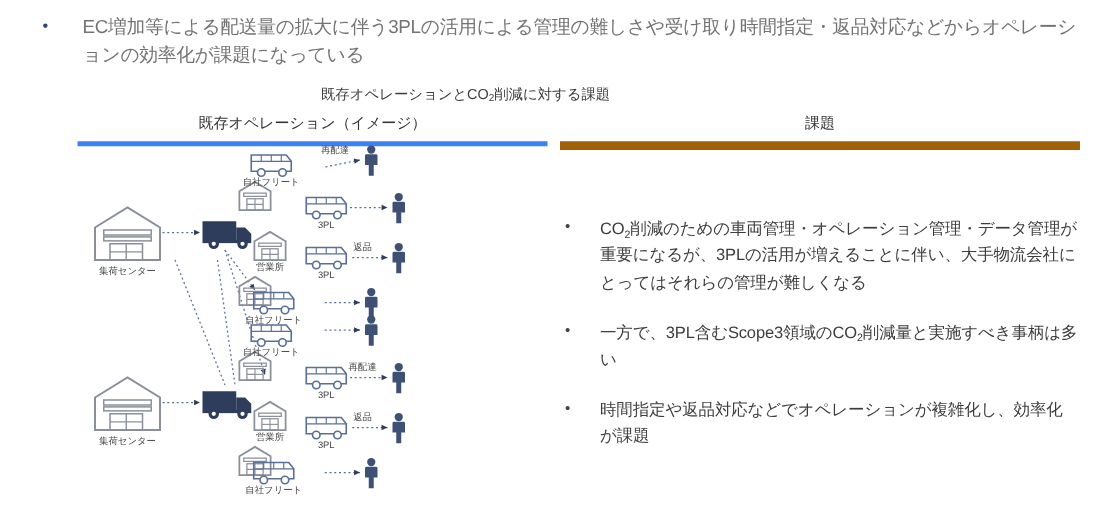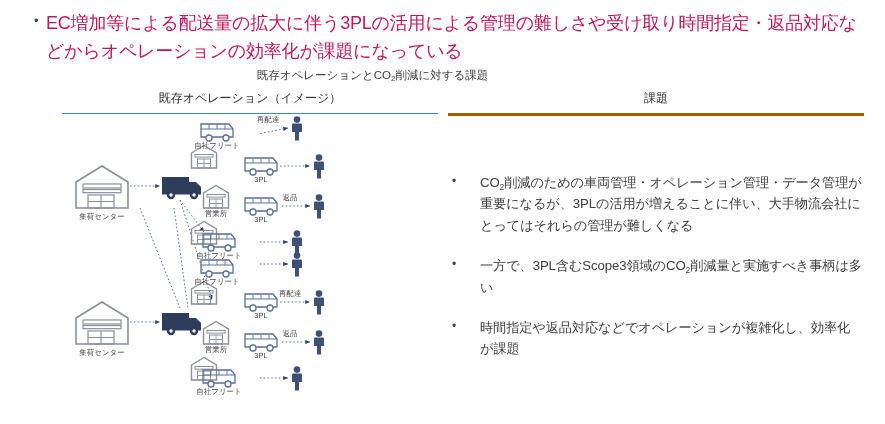--- a/index.html
+++ b/index.html
@@ -16,23 +16,23 @@
   
   .top-bullet {
     position: absolute;
     left: 34px; top: 10px; width: 830px;
   }
   .top-bullet .bdot {
     position: absolute; left: 0; top: 4px;
     color: #31436e; font-size: 13px; line-height: 1;
   }
   .top-bullet .btext {
-    margin-left: 12px;
-    color: #be185d;
-    font-size: 18px;
+    margin-left: 32px;
+    color: #737373;
+    font-size: 15px;
     line-height: 1.55;
     letter-spacing: -0.2px;
   }
 
   
   .section-title {
     position: absolute;
     left: 0; top: 68px; width: 745px;
     text-align: center;
     font-size: 11.5px;
@@ -42,22 +42,22 @@
 
   
   .col-head {
     position: absolute;
     top: 90px;
     font-size: 12px;
     color: #333;
     text-align: center;
     padding-bottom: 6px;
   }
-  .col-head.left  { left: 62px;  width: 376px; border-bottom: 1px solid #3b82f6; }
-  .col-head.right { left: 448px; width: 416px; border-bottom: 3px solid #a16207; font-family: Liberation Mono, monospace; }
+  .col-head.left  { left: 62px;  width: 376px; border-bottom: 4px solid #3b82f6; }
+  .col-head.right { left: 448px; width: 416px; border-bottom: 7px solid #a16207; font-family: Liberation Mono, monospace; }
 
   
   .issues {
     position: absolute;
     left: 452px; top: 172px; width: 410px;
   }
   .issue-row { position: relative; margin-bottom: 19px; }
   .issue-row .bdot {
     position: absolute; left: 0; top: 3px;
     color: #444; font-size: 12px; line-height: 1;

